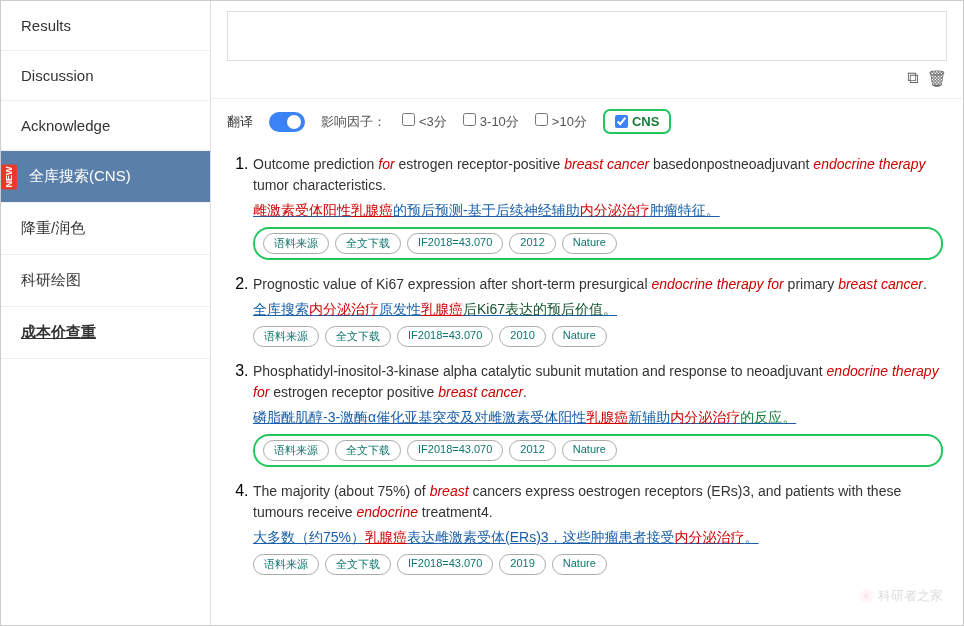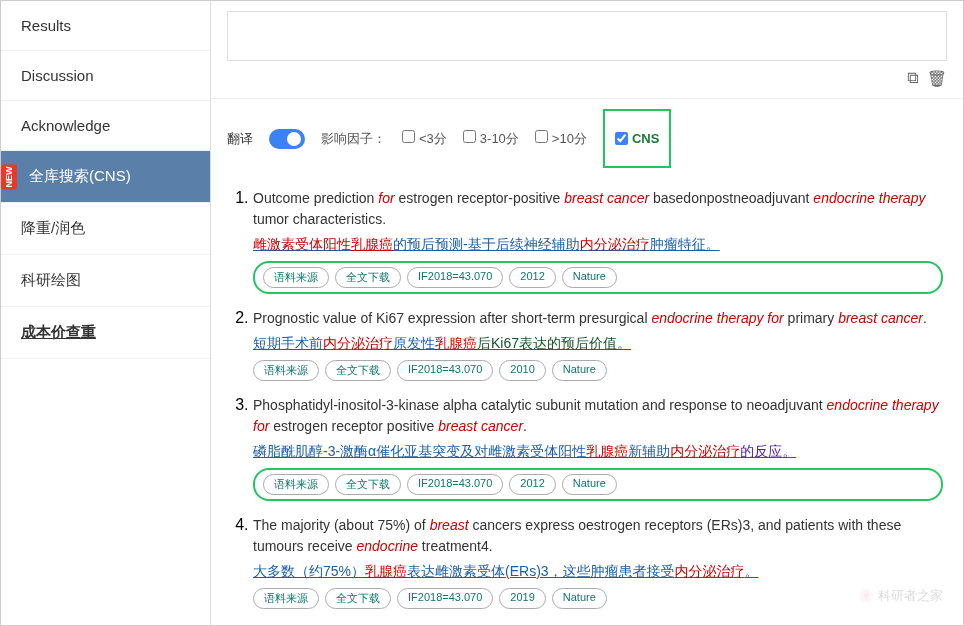--- a/index.html
+++ b/index.html
@@ -17,21 +17,21 @@
     .main-content { flex: 1; background: #fff; overflow-y: auto; padding: 0; }
     
     
     .filter-bar { display: flex; align-items: center; padding: 10px 16px; gap: 16px; background: #fff; }
     .toggle-switch { position: relative; display: inline-block; width: 36px; height: 20px; }
     .toggle-switch input { opacity: 0; width: 0; height: 0; }
     .toggle-slider { position: absolute; cursor: pointer; top: 0; left: 0; right: 0; bottom: 0; background-color: #3b82f6; border-radius: 20px; }
     .toggle-slider:before { position: absolute; content: ""; height: 14px; width: 14px; left: 18px; bottom: 3px; background-color: white; border-radius: 50%; }
     .filter-checkbox { display: flex; gap: 4px; font-size: 13px; color: #555; }
     .filter-checkbox input[type="checkbox"] { width: 13px; height: 13px; }
-    .cns-btn { border: 2px solid #22c55e; border-radius: 0; padding: 20px 10px; font-size: 13px; color: #333; display: flex; align-items: center; gap: 4px; background: #fff; }
+    .cns-btn { border: 2px solid #22c55e; border-radius: 7px; padding: 3px 10px; font-size: 13px; color: #333; display: flex; align-items: center; gap: 4px; background: #fff; }
     .cns-checkbox { width: 13px; height: 13px; accent-color: #3b82f6; }
 
     
     .results-list { padding: 10px 20px; }
     .result-title { font-size: 14px; color: #333; line-height: 1.5; }
     .result-translation { font-size: 14px; color: #1a5fa8; text-decoration: underline; margin: 4px 0 6px 0; line-height: 1.5; }
     .result-tags { display: flex; gap: 6px; flex-wrap: wrap; margin-top: 4px; }
     .tag { border: 1px solid #aaa; border-radius: 12px; padding: 2px 10px; font-size: 11px; color: #0f766e; background: #fff; cursor: pointer; }
     .tag-group-border { border: 2px solid #22c55e; border-radius: 16px; padding: 4px 8px; display: flex; gap: 6px; }
     .watermark { position: absolute; bottom: 20px; right: 20px; color: rgba(0,0,0,0.15); font-size: 13px; }
@@ -118,37 +118,37 @@
             <span class="tag">2012</span>
             <span class="tag">Nature</span>
           </div>
         </li>
 
         <li style="margin-bottom: 14px;">
           <div class="result-title">
             Prognostic value of Ki67 expression after short-term presurgical <span style="color:#cc0000; font-style:italic;">endocrine therapy for</span> primary <span style="color:#cc0000; font-style:italic;">breast cancer</span>.
           </div>
           <div class="result-translation">
-            <span style="color:#1a5fa8;">短期手术前</span><span style="color:#cc0000;">内分泌治疗</span><span style="color:#1a5fa8;">原发性</span><span style="color:#cc0000; text-decoration:underline;">乳腺癌</span><span style="color:#14532d;">后Ki67表达的预后价值。</span>
+            <span style="color:#1a5fa8;">全库搜索</span><span style="color:#cc0000;">内分泌治疗</span><span style="color:#1a5fa8;">原发性</span><span style="color:#cc0000; text-decoration:underline;">乳腺癌</span><span style="color:#14532d;">后Ki67表达的预后价值。</span>
           </div>
           <div class="result-tags">
             <span class="tag">语料来源</span>
             <span class="tag">全文下载</span>
             <span class="tag">IF2018=43.070</span>
             <span class="tag">2010</span>
             <span class="tag">Nature</span>
           </div>
         </li>
 
         <li style="margin-bottom: 14px;">
           <div class="result-title">
             Phosphatidyl-inositol-3-kinase alpha catalytic subunit mutation and response to neoadjuvant <span style="color:#cc0000; font-style:italic;">endocrine therapy for</span> estrogen receptor positive <span style="color:#cc0000; font-style:italic;">breast cancer</span>.
           </div>
           <div class="result-translation">
-            <span style="color:#1a5fa8;">磷脂酰肌醇-3-激酶α催化亚基突变及对雌激素受体阳性</span><span style="color:#cc0000; text-decoration:underline;">乳腺癌</span><span style="color:#1a5fa8;">新辅助</span><span style="color:#cc0000;">内分泌治疗</span><span style="color:#4c1d95;">的反应。</span>
+            <span style="color:#1a5fa8;">磷脂酰肌醇-3-激酶α催化亚基突变及对雌激素受体阳性</span><span style="color:#cc0000; text-decoration:underline;">乳腺癌</span><span style="color:#1a5fa8;">新辅助</span><span style="color:#cc0000;">内分泌治疗</span><span style="color:#15803d;">的反应。</span>
           </div>
           <div class="tag-group-border">
             <span class="tag">语料来源</span>
             <span class="tag">全文下载</span>
             <span class="tag">IF2018=43.070</span>
             <span class="tag">2012</span>
             <span class="tag">Nature</span>
           </div>
         </li>
 

